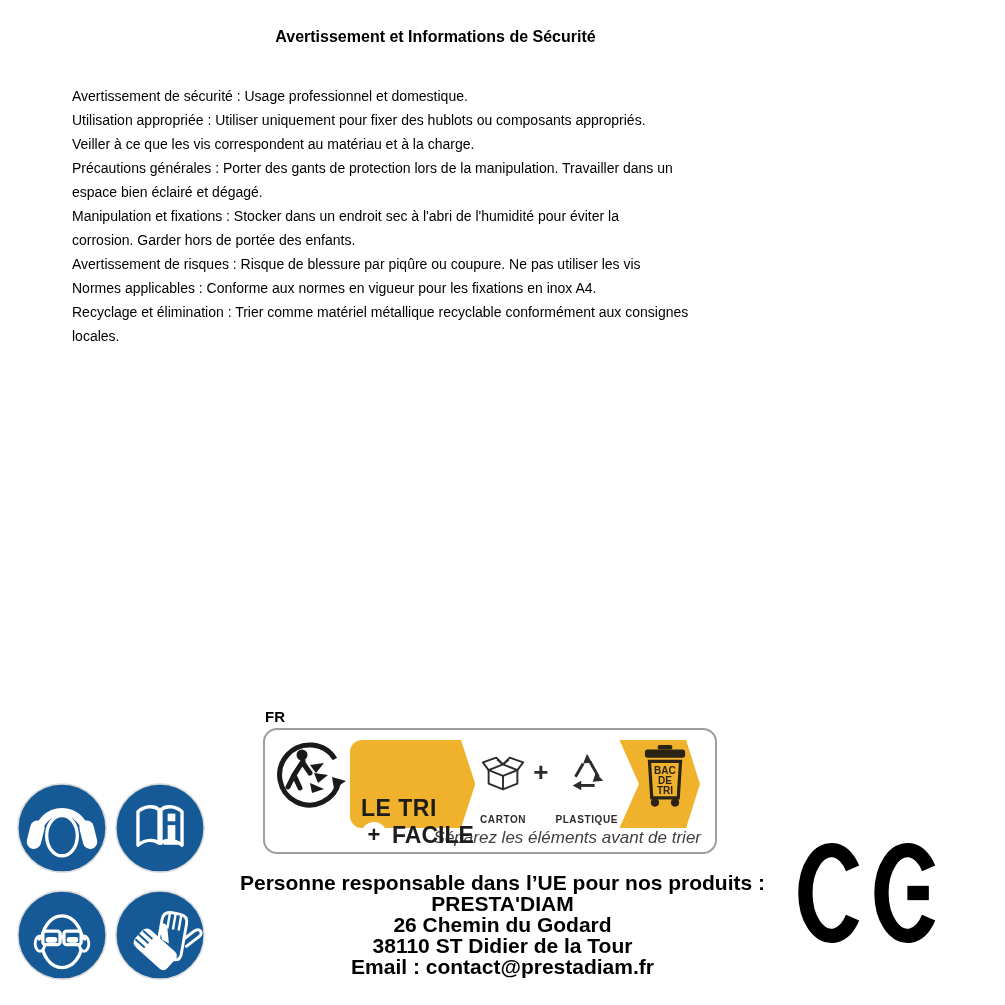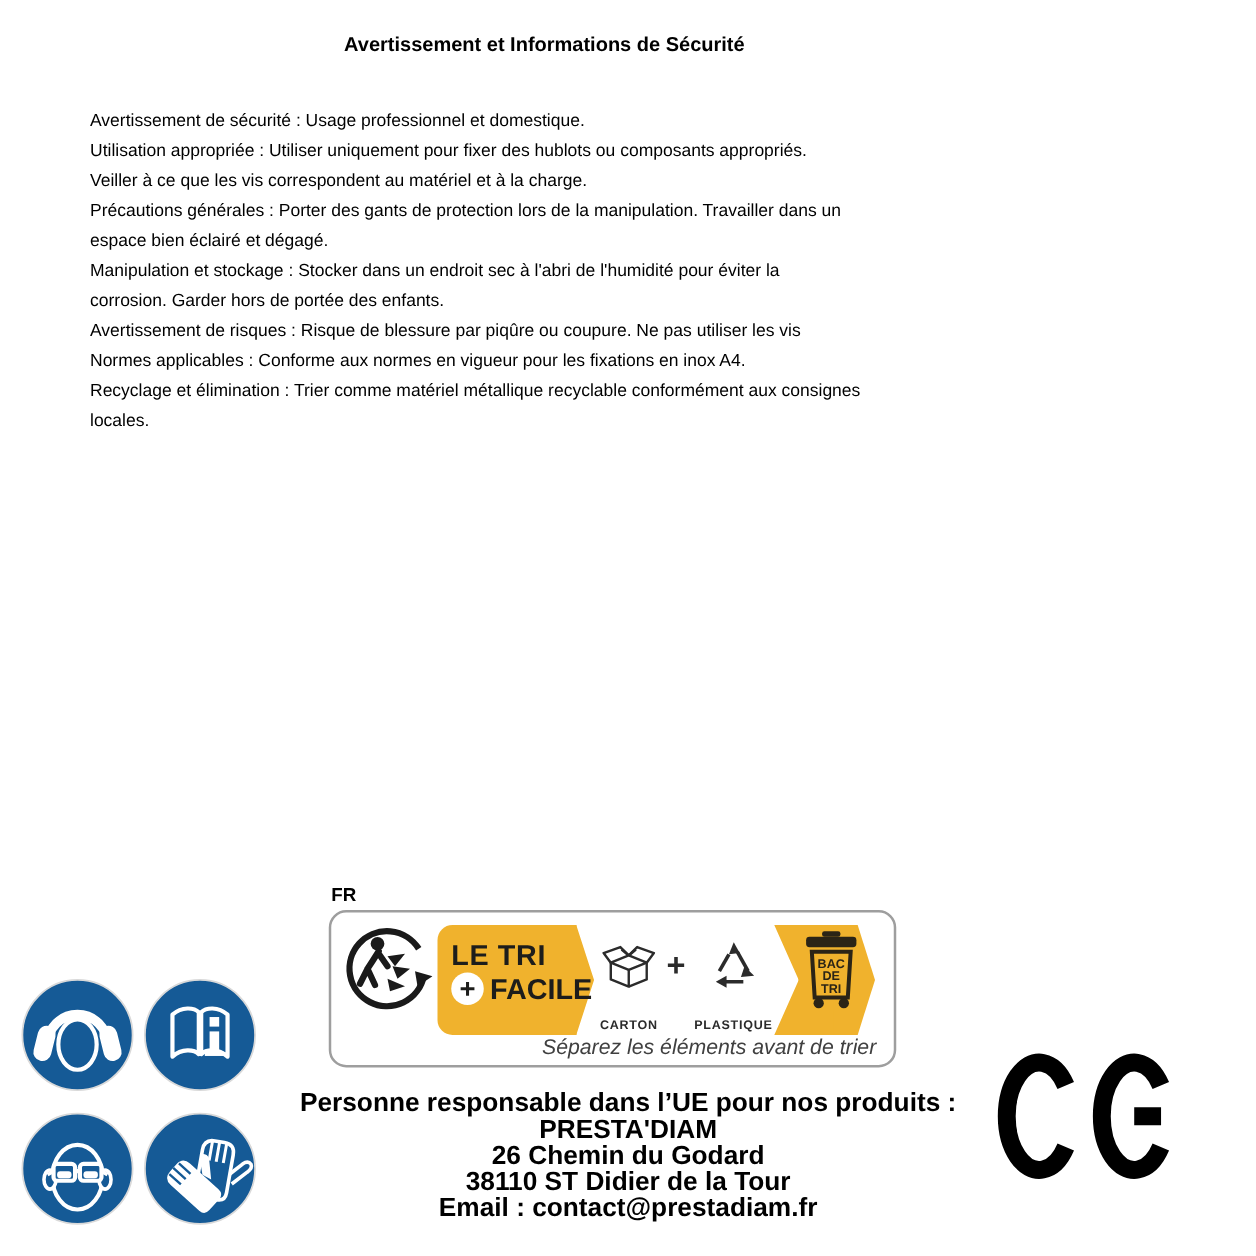--- a/index.html
+++ b/index.html
@@ -17,21 +17,21 @@
   .sorting-area{position:absolute;left:263px;top:708px;width:460px;}
   .fr-code{font-weight:bold;font-size:15px;margin:0 0 3px 2px;}
   .label-box{position:relative;width:450px;height:122px;background:#fff;
         border:2px solid #9e9e9e;border-radius:14px;}
   .triman-wrap{position:absolute;left:9px;top:9px;width:72px;height:72px;}
   .yellow-strip{position:absolute;left:85px;top:10px;width:318px;height:88px;
         background:#F0B22D;border-radius:12px 0 0 12px;}
   .yellow-point{position:absolute;left:402px;top:10px;width:33px;height:88px;background:#F0B22D;
         clip-path:polygon(0 0,58% 0,100% 50%,58% 100%,0 100%);}
   .brand{position:absolute;left:96px;top:21px;color:#1d1d1b;font-weight:bold;z-index:3;}
-  .brand-l1{font-size:23px;letter-spacing:.5px;line-height:26px;}
+  .brand-l1{font-size:23px;letter-spacing:.5px;line-height:26px;margin-top:44px;}
   .brand-l2{display:flex;align-items:center;gap:5px;font-size:23px;line-height:28px;}
   .plus-circle{width:26px;height:26px;border-radius:50%;background:#fff;display:flex;
         align-items:center;justify-content:center;font-size:22px;color:#1d1d1b;}
   .white-chevron{position:absolute;left:196px;top:10px;width:178px;height:88px;background:#fff;
         clip-path:polygon(0 0,89% 0,100% 50%,89% 100%,0 100%,8% 50%);
         display:flex;align-items:flex-start;justify-content:center;gap:7px;
         padding:10px 22px 0 20px;box-sizing:border-box;z-index:2;}
   .material{display:flex;flex-direction:column;align-items:center;gap:2px;}
   .material-label{font-size:10px;font-weight:bold;color:#2b2b2b;letter-spacing:.6px;margin-top:12px;}
   .join-plus{font-size:26px;font-weight:bold;color:#2b2b2b;margin-top:7px;}
@@ -46,24 +46,24 @@
 </head>
 <body>
 
 <div class="page">
 
   <h1 class="page-title">Avertissement et Informations de Sécurité</h1>
 
   <div class="body-text">
     <div class="body-line">Avertissement de sécurité : Usage professionnel et domestique.</div>
     <div class="body-line">Utilisation appropriée : Utiliser uniquement pour fixer des hublots ou composants appropriés.</div>
-    <div class="body-line">Veiller à ce que les vis correspondent au matériel et à la charge.</div>
+    <div class="body-line">Veiller à ce que les vis correspondent au matériau et à la charge.</div>
     <div class="body-line">Précautions générales : Porter des gants de protection lors de la manipulation. Travailler dans un</div>
     <div class="body-line">espace bien éclairé et dégagé.</div>
-    <div class="body-line">Manipulation et stockage : Stocker dans un endroit sec à l'abri de l'humidité pour éviter la</div>
+    <div class="body-line">Manipulation et fixations : Stocker dans un endroit sec à l'abri de l'humidité pour éviter la</div>
     <div class="body-line">corrosion. Garder hors de portée des enfants.</div>
     <div class="body-line">Avertissement de risques : Risque de blessure par piqûre ou coupure. Ne pas utiliser les vis</div>
     <div class="body-line">Normes applicables : Conforme aux normes en vigueur pour les fixations en inox A4.</div>
     <div class="body-line">Recyclage et élimination : Trier comme matériel métallique recyclable conformément aux consignes</div>
     <div class="body-line">locales.</div>
   </div>
 
   <div class="icons-grid">
     <div class="icon-cell">
       <svg width="92" height="92" viewBox="0 0 96 96">

